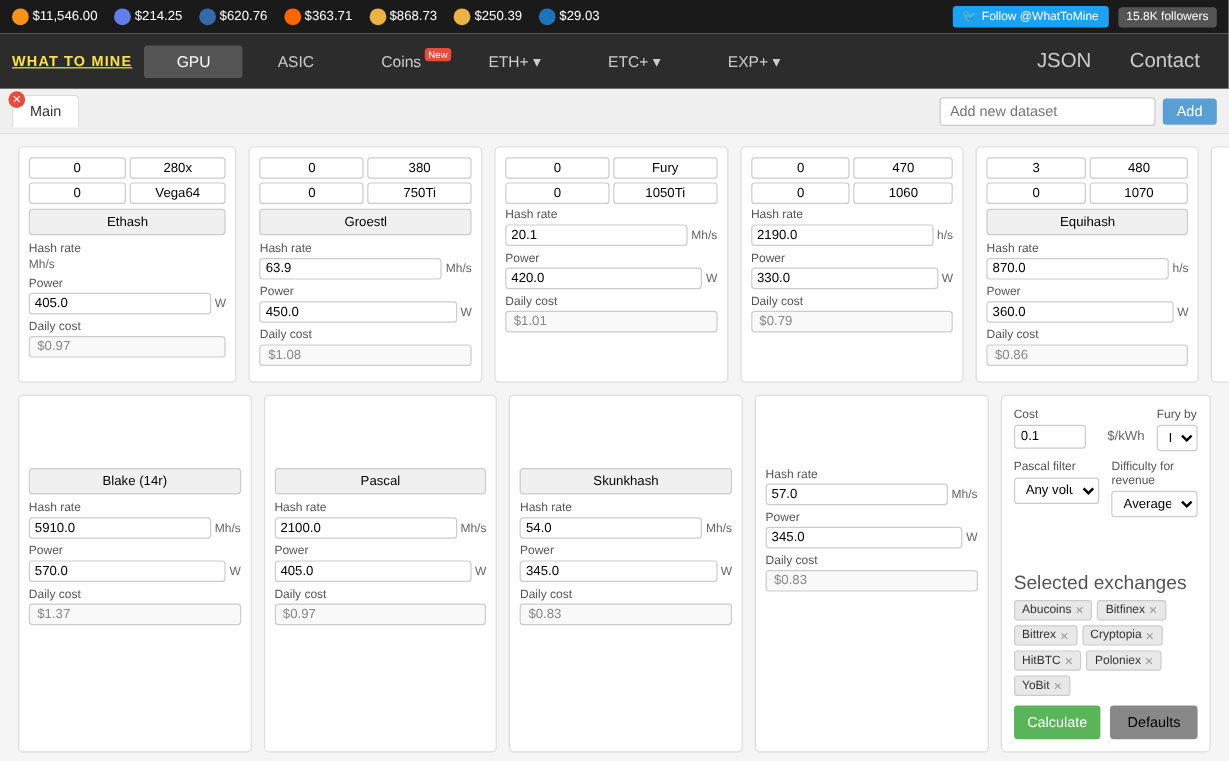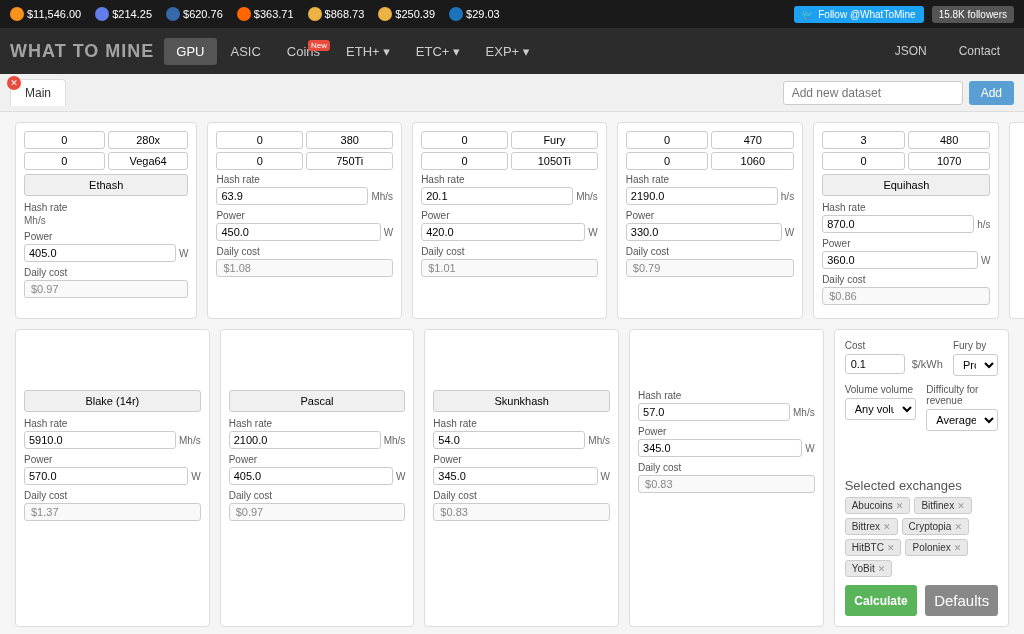--- a/index.html
+++ b/index.html
@@ -40,33 +40,34 @@
 
     
     .navbar {
       background: #2c2c2c;
       display: flex;
       align-items: center;
       height: 46px;
       padding: 0 10px;
     }
     .brand {
-      color: #a3a3a3;
-      font-size: 18px;
+      color: #fde047;
+      font-size: 12px;
       font-weight: bold;
       letter-spacing: 1px;
       margin-right: 10px;
       text-transform: uppercase;
+      text-decoration: underline;
     }
     .nav-items { display: flex; align-items: center; gap: 2px; flex: 1; }
     .nav-btn {
       color: #ccc;
       background: transparent;
       border: none;
-      padding: 6px 12px;
+      padding: 6px 27px;
       cursor: pointer;
       font-size: 13px;
       border-radius: 3px;
       position: relative;
       display: flex; align-items: center; gap: 3px;
     }
     .nav-btn.active { background: #555; color: #fff; }
     .new-badge {
       background: #e74c3c;
       color: #fff;
@@ -77,21 +78,21 @@
       top: 2px;
       right: 2px;
     }
     .nav-right { display: flex; gap: 4px; }
     .nav-link-btn {
       color: #ccc;
       background: transparent;
       border: none;
       padding: 6px 14px;
       cursor: pointer;
-      font-size: 12px;
+      font-size: 17px;
     }
 
     
     .tab-bar {
       background: #f0f0f0;
       border-bottom: 1px solid #ddd;
       display: flex;
       align-items: center;
       padding: 0 10px;
       height: 38px;
@@ -112,21 +113,21 @@
       left: -4px;
       background: #e74c3c;
       color: #fff;
       border-radius: 50%;
       width: 14px;
       height: 14px;
       font-size: 9px;
       display: flex; align-items: center; justify-content: center;
       cursor: pointer;
     }
-    .tab-actions { margin-left: auto; display: flex; gap: 6px; }
+    .tab-actions { margin-left: auto; display: flex; gap: 6px; align-items: center; }
     .add-dataset-input {
       border: 1px solid #ccc;
       border-radius: 3px;
       padding: 4px 8px;
       font-size: 12px;
       width: 180px;
       color: #999;
     }
     .add-btn {
       background: #5a9fd4;
@@ -223,35 +224,35 @@
 
     .panel-group label {
       font-size: 10px;
       color: #555;
       display: block;
       margin-bottom: 3px;
     }
     .panel-group .input-with-unit {
       display: flex;
       align-items: center;
-      gap: 7px;
+      gap: 18px;
     }
     .panel-group input, .panel-group select {
       border: 1px solid #ccc;
       border-radius: 3px;
       padding: 3px 5px;
       font-size: 11px;
       width: 100%;
     }
     .panel-group select {
       background: #fff;
     }
 
     .exchanges-label {
-      font-size: 13px;
+      font-size: 16px;
       color: #555;
       margin-bottom: 4px;
       margin-top: 47px;
     }
     .exchange-tags {
       display: flex;
       flex-wrap: wrap;
       gap: 4px;
     }
     .exchange-tag {
@@ -268,31 +269,31 @@
     .exchange-tag .x { color: #999; font-size: 9px; cursor: pointer; }
 
     .calc-btn {
       background: #5ab45a;
       color: #fff;
       border: none;
       border-radius: 3px;
       padding: 7px 0;
       cursor: pointer;
       font-size: 12px;
-      font-weight: bold;
+      font-weight: normal;
       flex: 1;
     }
     .defaults-btn {
       background: #888;
-      color: #ffffff;
+      color: #000000;
       border: none;
       border-radius: 3px;
       padding: 7px 0;
       cursor: pointer;
-      font-size: 15px;
+      font-size: 12px;
       flex: 1;
     }
     .action-btns {
       display: flex;
       gap: 8px;
       margin-top: 4px;
     }
 
     
     .btc-icon { background: #f7931a; }
@@ -398,20 +399,21 @@
       </div>
     </div>
 
     <div class="algo-card">
       <div class="card-gpu-inputs">
         <input type="text" value="0" style="">
         <input type="text" value="380" style="">
         <input type="text" value="0" style="">
         <input type="text" value="750Ti" style="">
       </div>
+      <button class="algo-name-btn">Groestl</button>
       <div class="field-label">Hash rate</div>
       <div class="field-row">
         <input type="text" class="field-input" value="63.9" style="">
         <span class="field-unit">Mh/s</span>
       </div>
       <div class="field-label">Power</div>
       <div class="field-row">
         <input type="text" class="field-input" value="450.0" style="">
         <span class="field-unit">W</span>
       </div>
@@ -596,21 +598,21 @@
           <select>
             <option>Profitability 24h</option>
             <option>Profitability 1h</option>
             <option>Revenue 24h</option>
           </select>
         </div>
       </div>
 
       <div style="display:grid;grid-template-columns:1fr 1fr;gap:10px;margin-bottom:8px;">
         <div class="panel-group">
-          <label>Volume volume</label>
+          <label>Pascal filter</label>
           <select>
             <option>Any volume</option>
             <option>&gt; $1000</option>
             <option>&gt; $10000</option>
           </select>
         </div>
         <div class="panel-group">
           <label>Difficulty for revenue</label>
           <select>
             <option>Average last 24h</option>

